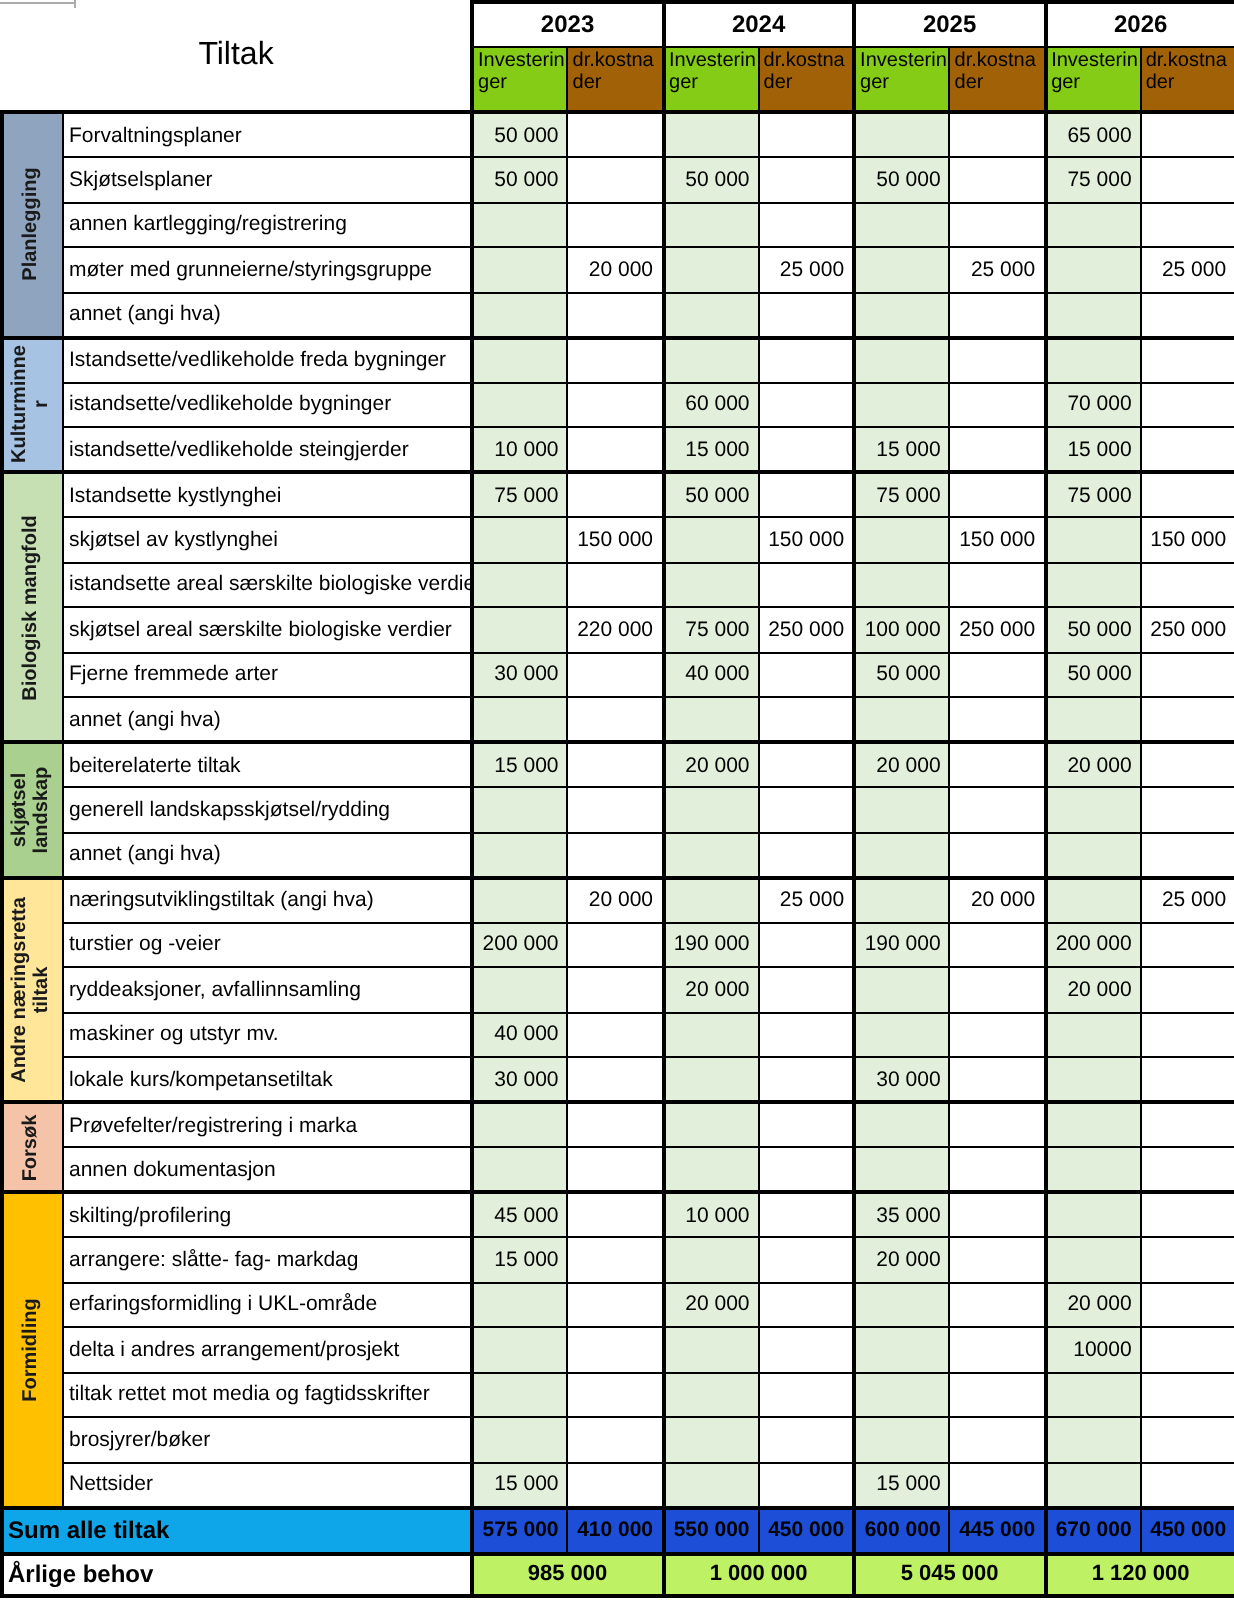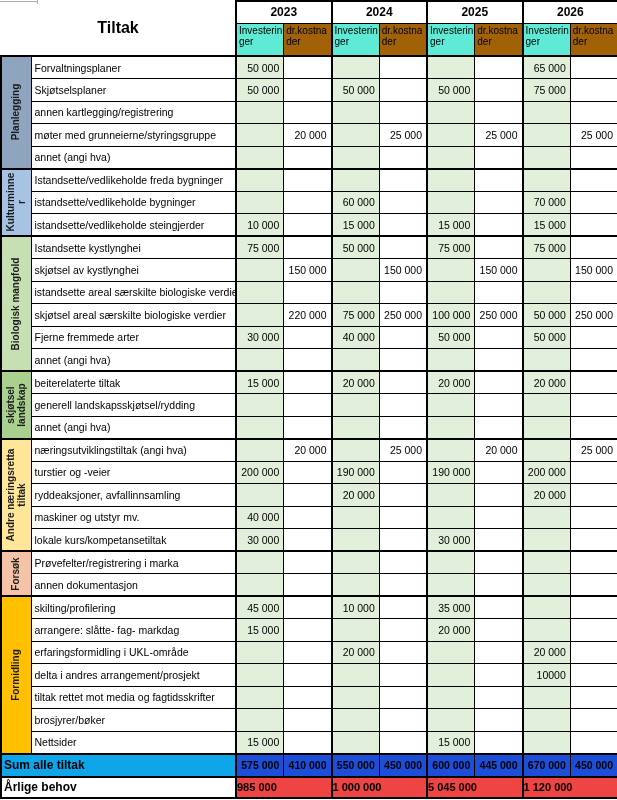--- a/index.html
+++ b/index.html
@@ -3,52 +3,52 @@
 <meta charset="utf-8">
 <style>
   html,body{margin:0;padding:0;background:#fff;}
   body{font-family:"Liberation Sans",sans-serif;color:#000;}
   .sheet{position:relative;width:617px;height:800px;background:#fff;overflow:hidden;}
   table{border-collapse:collapse;table-layout:fixed;width:617px;}
   td,th{border:1px solid #000;padding:0;overflow:hidden;}
 
   
   th.corner{border-left:none;border-top:none;border-right:2px solid #000;border-bottom:2px solid #000;
-            font-size:16px;font-weight:bold;text-align:center;vertical-align:middle;background:#fff;}
+            font-size:16px;font-weight:normal;text-align:center;vertical-align:middle;background:#fff;}
   tr.yearrow{height:22px;}
   th.year{border-top:2px solid #000;font-size:12px;font-weight:bold;text-align:center;background:#fff;}
   tr.subrow{height:33px;}
   th.sub{font-weight:normal;font-size:10px;text-align:left;vertical-align:top;padding:1px 1px 0 2px;
          white-space:pre-line;line-height:11px;border-bottom:2px solid #000;background:#a16207;}
 
   
   .yb{border-left:2px solid #000;}
   .last{border-right:2px solid #000;}
   .gb{border-bottom:2px solid #000;}
 
   
   tbody tr{height:22.5px;}
   td.name{font-size:10.5px;padding:0 2px 0 3px;white-space:nowrap;background:#fff;}
   td.val{font-size:10.5px;text-align:right;padding:0 4px 0 0;white-space:nowrap;background:#fff;}
   td.inv{background:#e2efda;}
-  th.inv{background:#5eead4;}
+  th.inv{background:#84cc16;}
   td.vcell{border-left:2px solid #000;position:relative;padding:0;}
   .vtext{position:absolute;left:50%;top:50%;transform:translate(-50%,-50%) rotate(-90deg);
          font-weight:bold;font-size:10px;line-height:10.5px;text-align:center;white-space:pre-line;color:#1a1a1a;}
 
   
   tr.sumrow{height:23px;}
   td.sumlabel{border-left:2px solid #000;border-top:2px solid #000;border-bottom:2px solid #000;
               font-weight:bold;font-size:12px;padding:0 0 0 2px;background:#0ea5e9;white-space:nowrap;}
   td.sumval{font-weight:bold;font-size:10.5px;text-align:right;padding:0 4px 0 0;
             border-top:2px solid #000;border-bottom:2px solid #000;background:#1d4ed8;white-space:nowrap;}
   tr.annualrow{height:21px;margin-top:40px;}
   td.annuallabel{border-left:2px solid #000;border-bottom:2px solid #000;font-weight:bold;font-size:12px;
                  padding:0 0 0 2px;background:#fff;white-space:nowrap;}
-  td.annualval{font-weight:bold;font-size:11px;border-bottom:2px solid #000;background:#ef4444;white-space:nowrap;}
+  td.annualval{font-weight:bold;font-size:11px;text-align:center;border-bottom:2px solid #000;background:#bef264;white-space:nowrap;}
 
   
   .remnant{position:absolute;background:#ababab;}
 </style>
 </head>
 <body>
 
 <div class="sheet">
   <div class="remnant" style="left:0;top:1px;width:38px;height:1px;"></div>
   <div class="remnant" style="left:37px;top:0;width:1px;height:4px;"></div>

